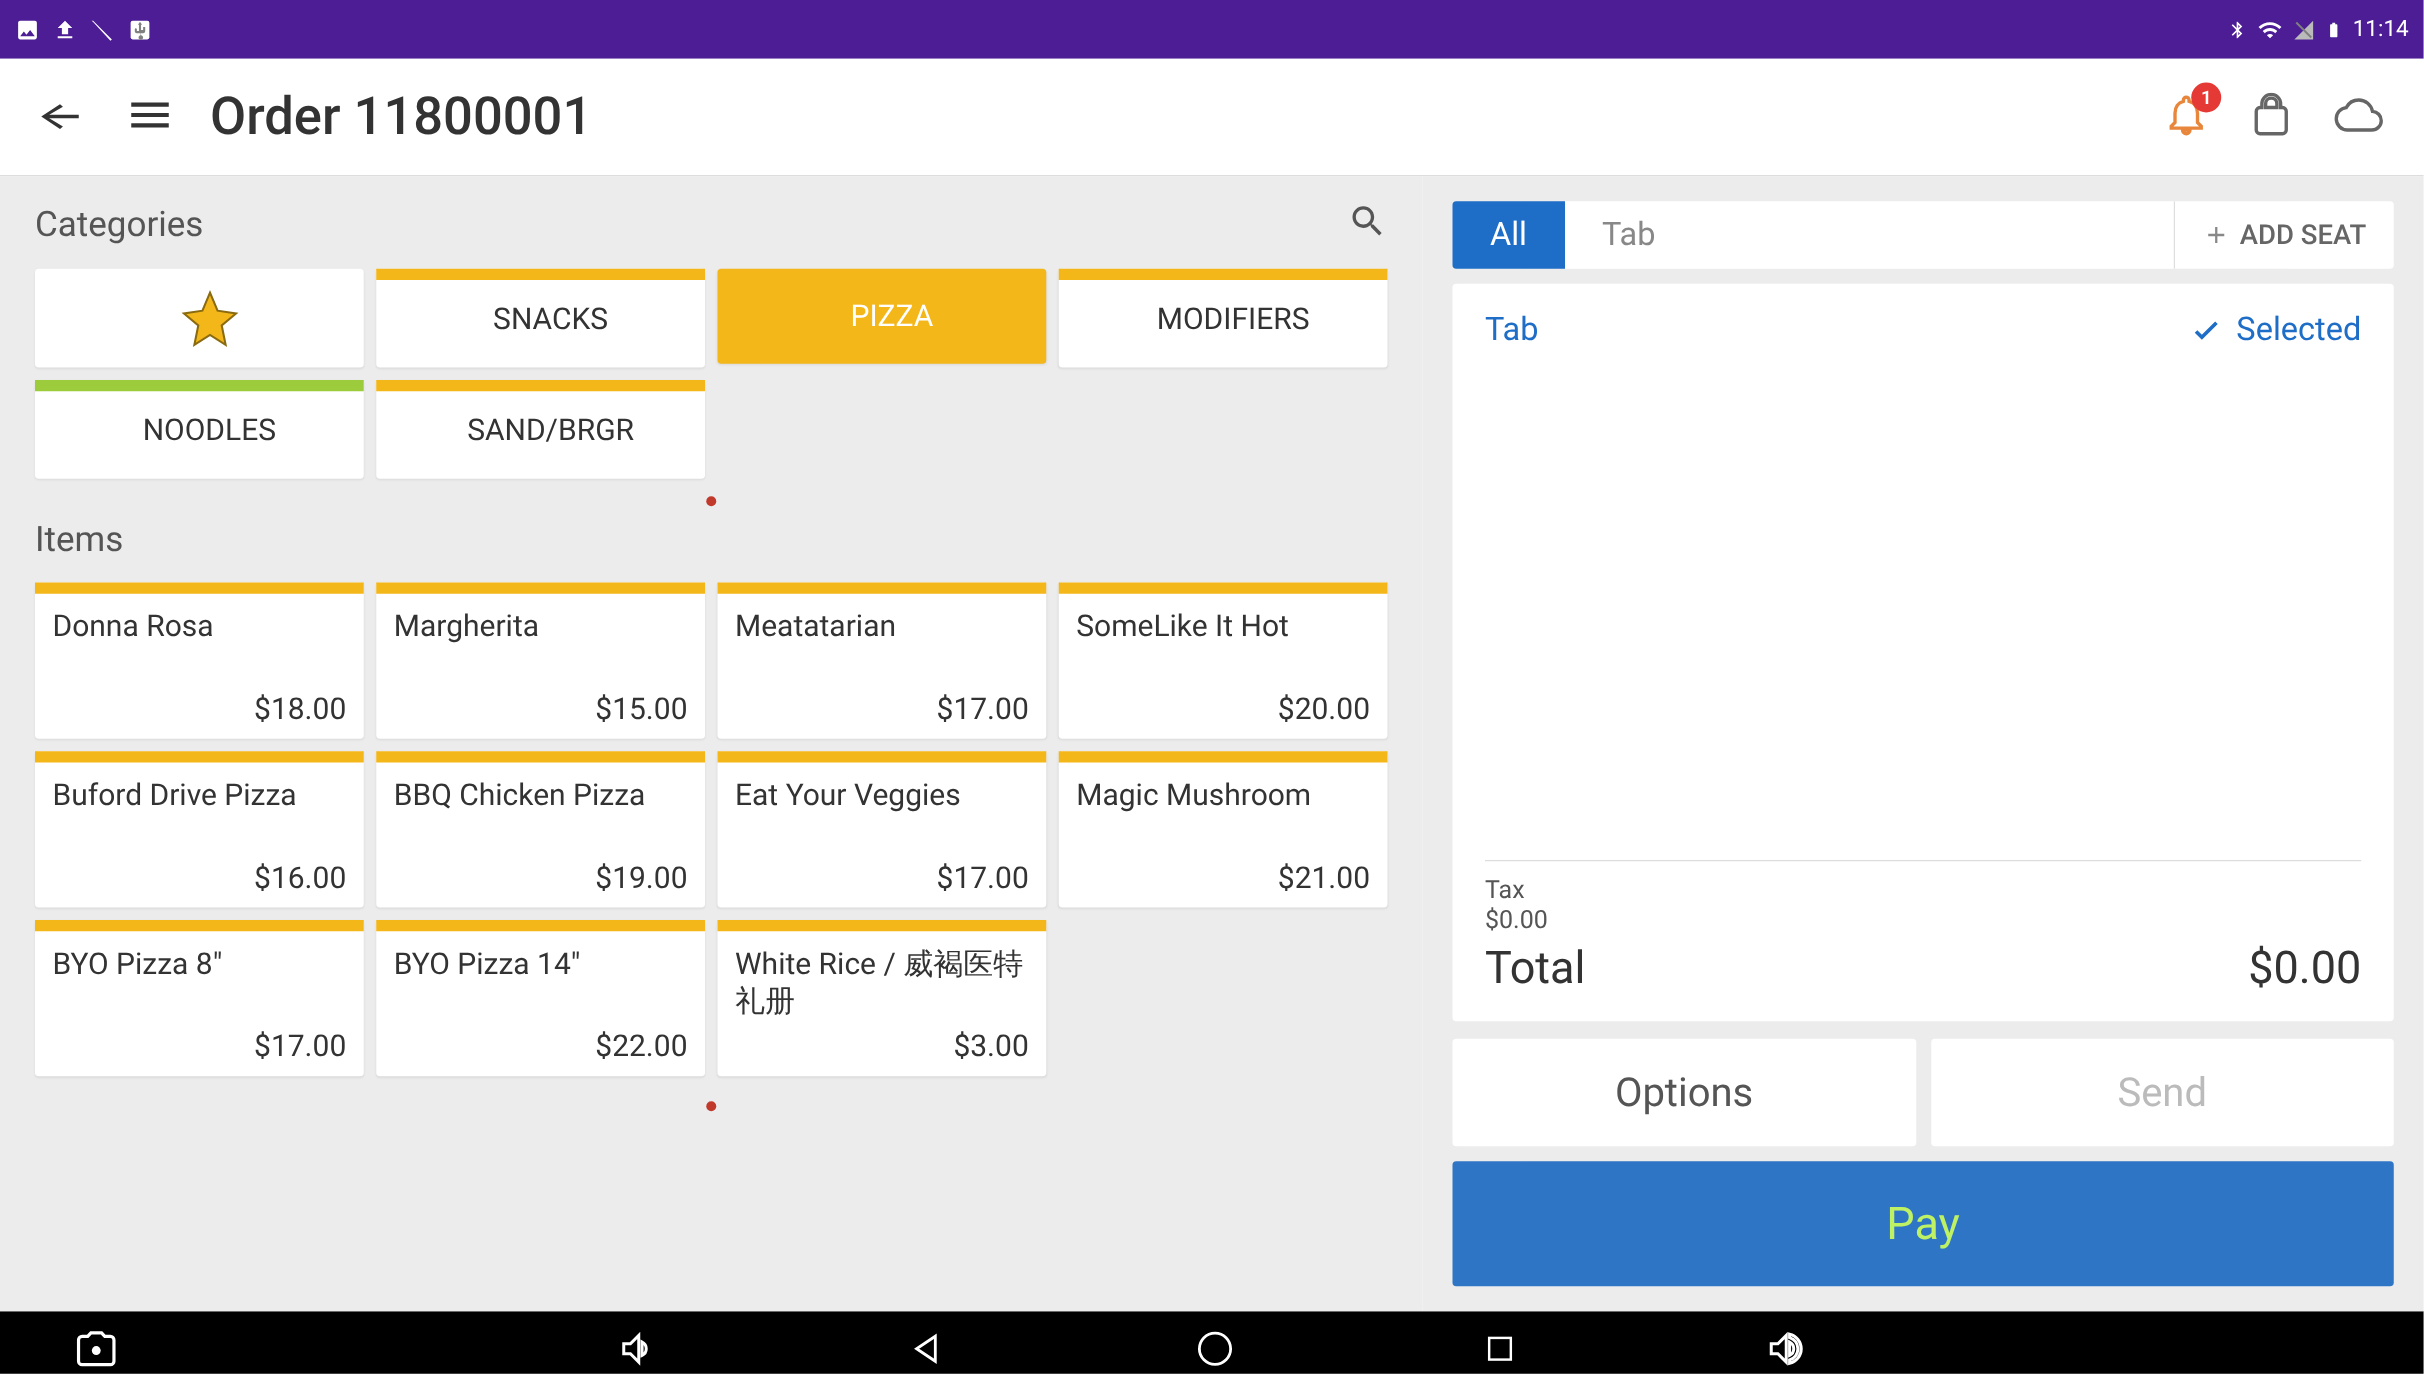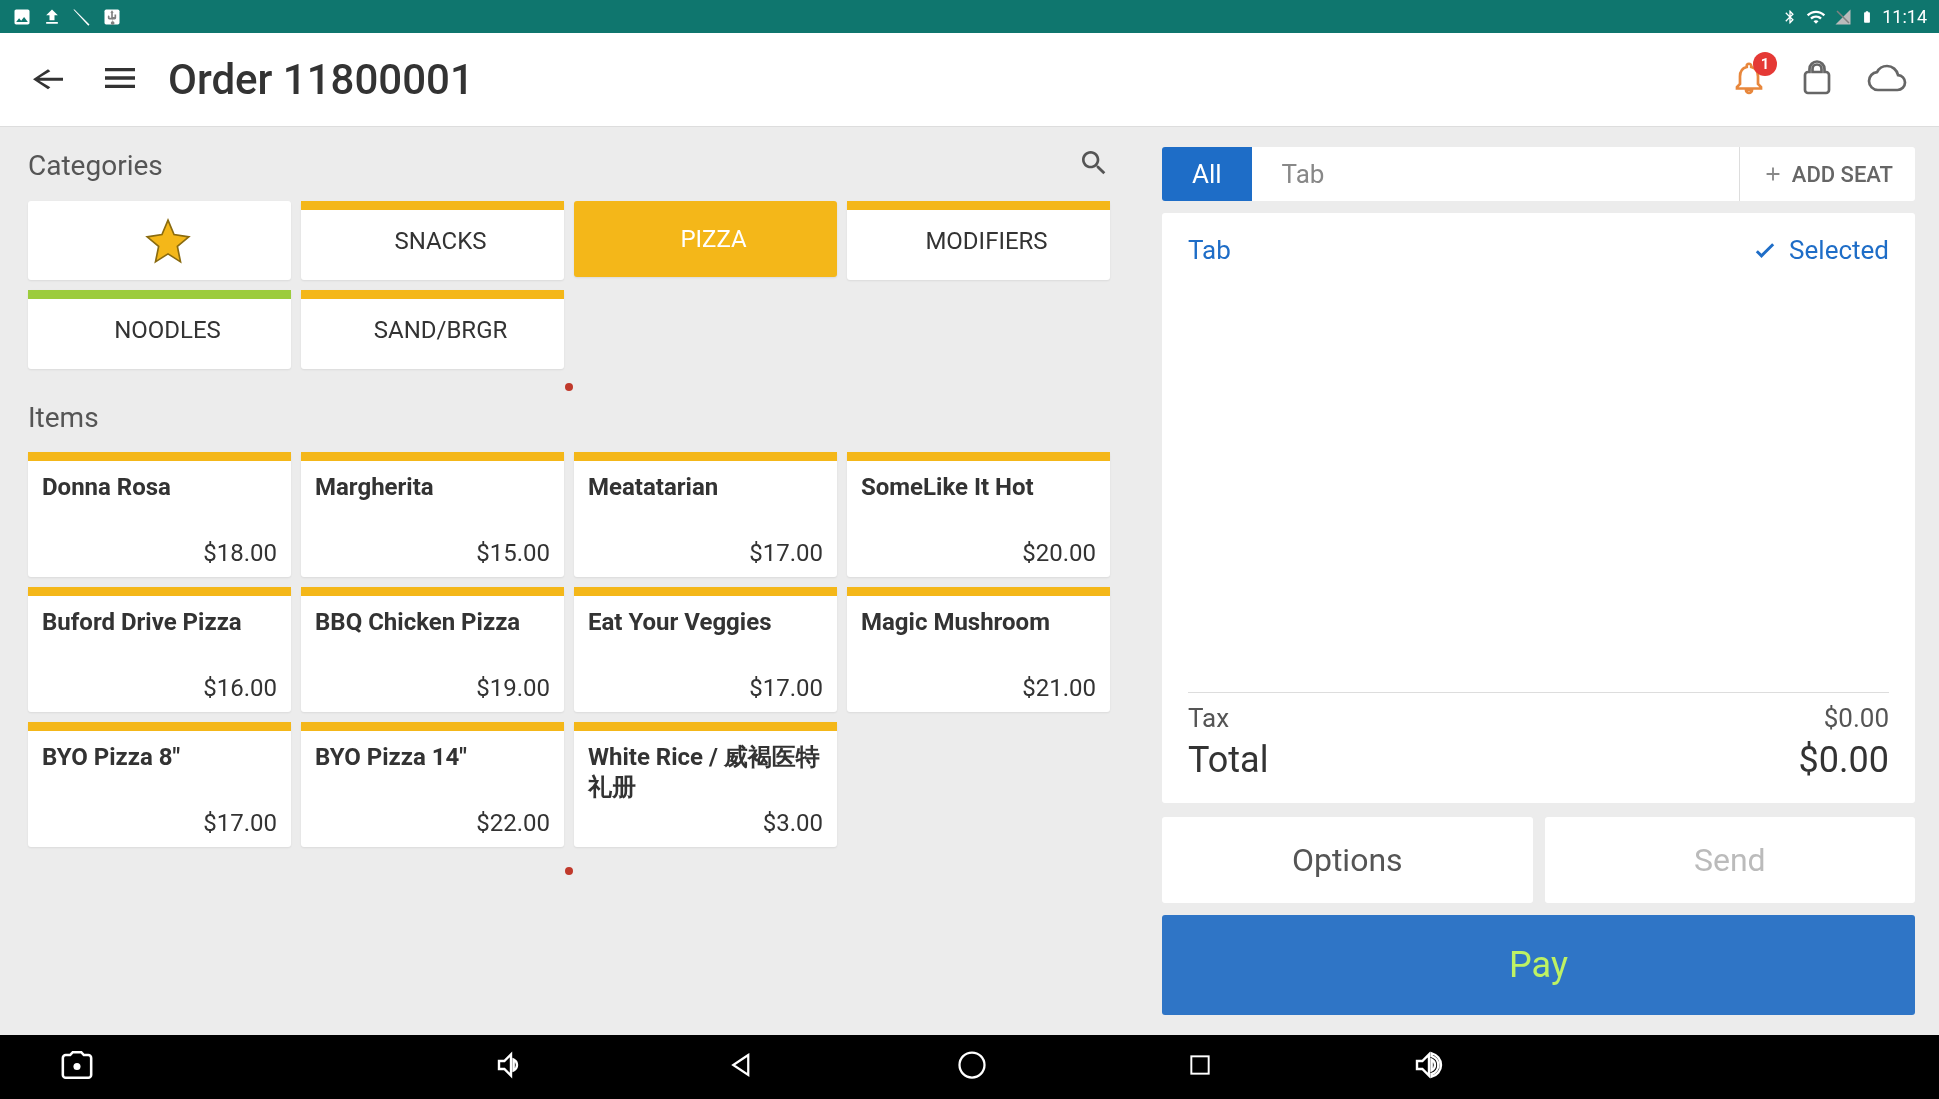--- a/index.html
+++ b/index.html
@@ -4,22 +4,22 @@
   <style>
     * { margin: 0; padding: 0; box-sizing: border-box; }
     body {
       font-family: -apple-system, BlinkMacSystemFont, "Segoe UI", Roboto, Arial, sans-serif;
       width: 1939px;
       height: 1099px;
       background: #fff;
       overflow: hidden;
     }
     .status-bar {
-      height: 33px;
-      background: #0f766e;
+      height: 47px;
+      background: #4c1d95;
       display: flex;
       align-items: center;
       justify-content: space-between;
       padding: 0 12px;
       color: #fff;
     }
     .status-left { display: flex; gap: 10px; align-items: center; }
     .status-right { display: flex; gap: 8px; align-items: center; font-size: 18px; }
     .header {
       height: 94px;
@@ -116,21 +116,21 @@
       flex-direction: column;
     }
     .item-stripe {
       position: absolute;
       top: 0;
       left: 0;
       right: 0;
       height: 9px;
       background: #f4b719;
     }
-    .item-name { font-size: 24px; color: #333; margin-top: 6px; line-height: 1.25; flex: 1; font-weight: bold; }
+    .item-name { font-size: 24px; color: #333; margin-top: 6px; line-height: 1.25; flex: 1; }
     .item-price { font-size: 24px; color: #333; text-align: right; }
     .right-panel {
       flex: 1;
       background: #ececec;
       padding: 20px 24px;
       display: flex;
       flex-direction: column;
     }
     .tabs-row { display: flex; align-items: stretch; margin-bottom: 12px; }
     .tab-btn {
@@ -160,21 +160,21 @@
       border-radius: 3px;
       padding: 22px 26px;
       display: flex;
       flex-direction: column;
     }
     .ticket-head { display: flex; justify-content: space-between; align-items: center; }
     .ticket-tab { color: #1e6dc7; font-size: 26px; }
     .ticket-selected { display: flex; align-items: center; gap: 10px; color: #1e6dc7; font-size: 26px; }
     .ticket-spacer { flex: 1; }
     .totals-divider { border-top: 1px solid #ddd; margin-bottom: 10px; }
-    .totals-line { display: flex; justify-content: space-between; font-size: 26px; color: #555; margin-bottom: 6px; }
+    .totals-line { display: flex; justify-content: space-between; font-size: 20px; color: #555; margin-bottom: 6px; flex-direction: column; }
     .total-line { display: flex; justify-content: space-between; font-size: 36px; color: #333; font-weight: 400; }
     .action-row { display: flex; gap: 12px; margin-top: 14px; text-align: right; }
     .action-btn {
       flex: 1;
       background: #fff;
       height: 86px;
       border-radius: 3px;
       display: flex;
       align-items: center;
       justify-content: center;

